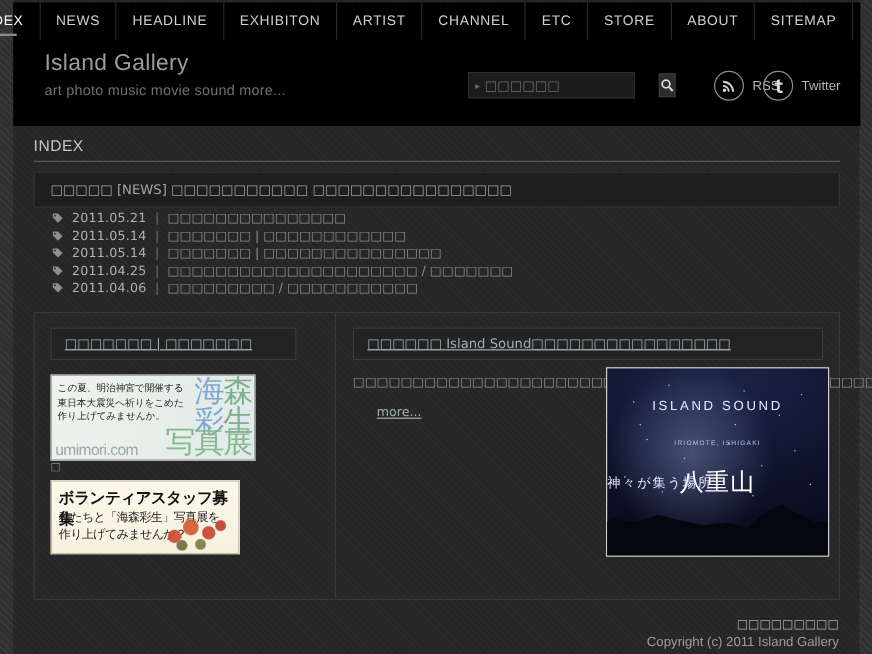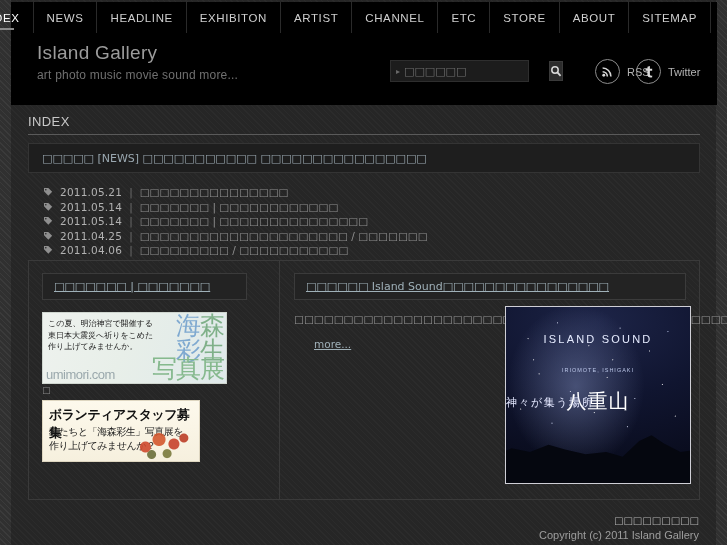--- a/index.html
+++ b/index.html
@@ -115,21 +115,21 @@
     margin:8px 0 0 17px; width:672px; height:30px;
     background:#1e1e1e; border:1px solid #343434;
     display:flex; align-items:center;
   }
   #newsbar-link{
     margin-left:13px; font-size:11px; color:#9aa8b0;
     cursor:pointer;
     font-family:"DejaVu Sans", sans-serif;
   }
   #newslist{
-    margin:12px 0 0 32px; list-style:none;text-align:center;
+    margin:2px 0 0 32px; list-style:none;text-align:center;
   }
   #newslist li{
     display:flex; align-items:center; gap:7px;
     height:14px; margin-bottom:0.5px;
     font-size:10.5px; color:#8f8f8f;
     font-family:"DejaVu Sans", sans-serif;
   }
   .tag-icon{ flex:0 0 auto; }
   .news-date{ color:#b2b2b2; letter-spacing:.2px; }
   .news-sep{ color:#6e6e6e; }
@@ -155,21 +155,21 @@
   }
   #col-left .panel-head{ width:205px; }
   #col-right .panel-head{ width:392px; }
   .panel-head-link{
     margin-left:11px; font-size:11px; color:#9fb0b8;
     text-decoration:underline; cursor:pointer;
     font-family:"DejaVu Sans", sans-serif;
   }
   
   #banner1{
-    margin-top:12px; width:185px; height:72px;
+    margin-top:12px; width:171px; height:72px;
     position:relative; overflow:hidden; cursor:pointer;
     background:linear-gradient(110deg,#eef2ee 0%,#e8efe9 45%,#dfe9ea 100%);
     border:1px solid #cfd6cf;
   }
   .b1-text{
     position:absolute; left:5px; top:5px;
     font-size:8px; line-height:11.5px; color:#1b1b1b;
     font-family:"DejaVu Sans", sans-serif;
   }
   .b1-kanji{
@@ -229,21 +229,21 @@
     font-family:"DejaVu Sans", sans-serif;
   }
   #more-link{
     display:inline-block; margin-top:12px;
     font-size:10.5px; color:#9fb0b8; text-decoration:underline;
     cursor:pointer; font-family:"DejaVu Sans", sans-serif;margin-left:20px;
   }
   
   #album{
     position:absolute; left:476px; top:45px;
-    width:186px; height:178px;
+    width:186px; height:158px;
     border:1px solid #cfcfd6;
     overflow:hidden; cursor:pointer;
     background:
       radial-gradient(ellipse 60% 75% at 38% 45%, rgba(150,165,215,.40) 0%, rgba(40,48,85,0) 62%),
       radial-gradient(ellipse 120% 80% at 50% 8%, #1d2447 0%, #101530 55%, #0a0d1f 100%);
   }
   #album .stars{
     position:absolute; inset:0;
     background-image:
       radial-gradient(1px 1px at 12% 18%, #fff, transparent),

